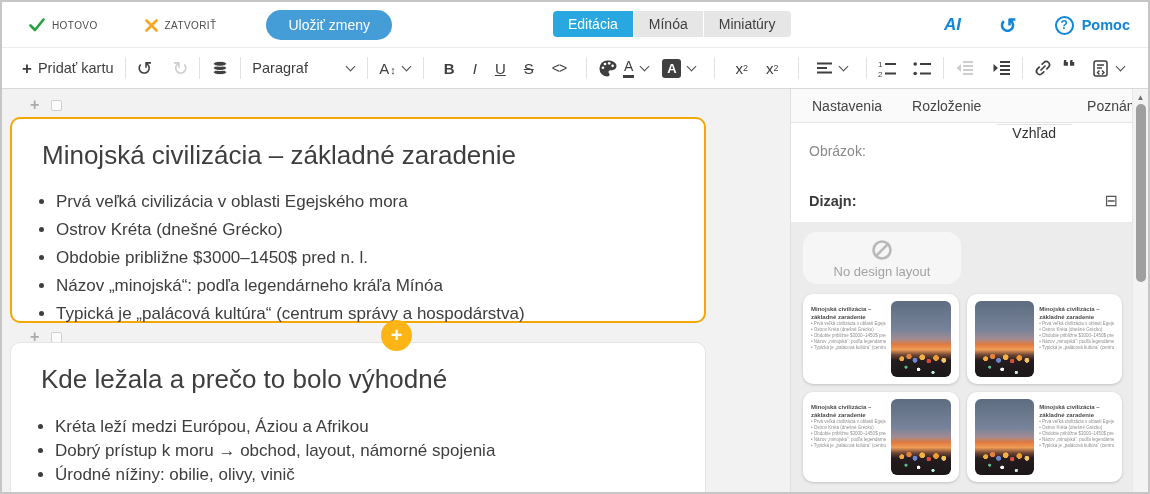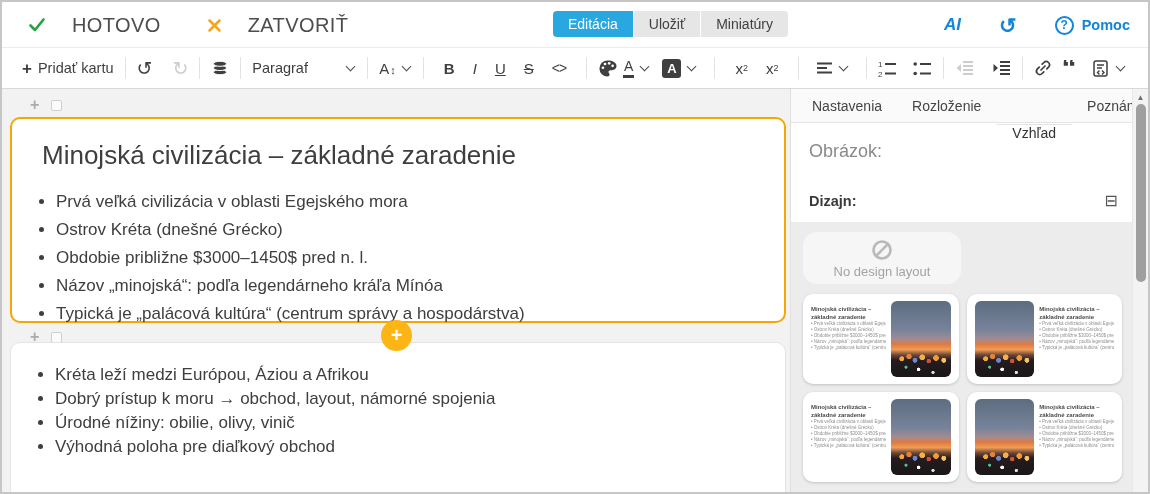--- a/index.html
+++ b/index.html
@@ -4,21 +4,21 @@
 <style>
   * { box-sizing: border-box; }
   body { margin:0; background:#fff; font-family:"Liberation Sans", sans-serif; }
   button { background:none; border:0; padding:0; font:inherit; color:inherit; cursor:pointer; }
 
   .frame { position:relative; width:1150px; height:494px; border:2px solid #c6c6c6; background:#fff; overflow:hidden; }
 
   
   .topbar { position:absolute; top:0; left:0; right:0; height:46px; background:#fff; border-bottom:1px solid #ececec; }
   .tb-left { position:absolute; left:26px; top:0; height:46px; display:flex; align-items:center; }
-  .ghost-btn { display:flex; align-items:center; gap:26px; font-size:20px; color:#4d4d4d; letter-spacing:.4px; }
+  .ghost-btn { display:flex; align-items:center; gap:6px; font-size:10px; color:#4d4d4d; letter-spacing:.4px; }
   .ghost-btn + .ghost-btn { margin-left:46px; }
   .save-btn { margin-left:50px; background:#459dd7; color:#fff; font-size:14px; padding:7px 22px; border-radius:16px; }
   .view-tabs { position:absolute; left:551px; top:9px; display:flex; border-radius:4px; overflow:hidden; }
   .vtab { background:#e6e6e6; color:#3f3f3f; font-size:14px; padding:5px 15px; border-right:1px solid #fff; }
   .vtab:last-child { border-right:0; }
   .vtab.active { background:#29a7e1; color:#fff;text-align:center; }
   .tb-right { position:absolute; right:18px; top:0; height:46px; display:flex; align-items:center; gap:38px; color:#1386d8; }
   .ai-btn { font-weight:bold; font-size:17px; color:#1386d8;font-style:italic; }
   .hist-btn { font-size:21px; font-weight:bold; color:#1386d8; line-height:1; }
   .help-btn { display:flex; align-items:center; gap:8px; color:#1386d8; font-weight:bold; font-size:14.5px; }
@@ -48,37 +48,37 @@
   .dd-ic { margin:0 6px; }
   sup { font-size:9px; } sub { font-size:9px; }
   .quote { font-size:30px; line-height:14px; height:16px; overflow:hidden; font-weight:bold; margin:0 9px; }
   .tsvg { display:block; }
 
   
   .editor { position:absolute; top:87px; left:0; width:788px; bottom:0; background:#f2f2f2; overflow:hidden; }
   .card-controls { position:absolute; left:28px; display:flex; align-items:center; gap:12px; height:14px; }
   .mini-plus { color:#ababab; font-size:16px; font-weight:bold; line-height:1; }
   .mini-check { width:11px; height:11px; border:1.5px solid #cfcfcf; border-radius:2px; background:#fbfbfb; display:inline-block; }
-  .card { position:absolute; left:8px; width:776px; background:#fff; border-radius:10px; }
+  .card { position:absolute; left:8px; width:696px; background:#fff; border-radius:10px; }
   .card.selected { border:2px solid #f3a702; }
   .card.plain { border:1px solid #e4e4e4; }
   .card-title { margin:21px 0 0 30px; font-size:26px; font-weight:400; color:#3e3e3e; }
   .card-list { margin:17px 0 0; padding-left:44px; color:#3e3e3e; }
   .card-list li { font-size:17px; line-height:28px; }
   .card.plain .card-list { margin-top:20px; }
   .card.plain .card-list li { line-height:24px; }
   .add-inline { position:absolute; left:379px; top:231px; width:31px; height:31px; border-radius:50%; background:#fcb515; color:#fff; font-size:20px; font-weight:bold; line-height:29px; text-align:center; z-index:5; }
 
   
   .panel { position:absolute; top:87px; left:788px; right:0; bottom:0; background:#fff; border-left:1px solid #e0e0e0; }
   .panel-tabs { height:34px; background:#fafafa; border-bottom:1px solid #e4e4e4; display:flex; align-items:stretch; padding-left:6px; }
   .ptab { font-size:14px; color:#454545; padding:0 15px; }
   .ptab.active { background:#14b8a6; border:1px solid #e4e4e4; border-bottom:1px solid #fff; border-radius:7px 7px 0 0; font-weight:normal; margin-bottom:-1px; color:#333;margin-top:35px; }
   .row-image { height:56px; display:flex; align-items:center; padding-left:18px; }
-  .lbl { font-size:18px; color:#8a8a8a; }
+  .lbl { font-size:14px; color:#8a8a8a; }
   .red-box { margin-left:auto; margin-right:22px; border:5px solid #e80d0d; padding:3px 4px; }
   .select-img-btn { width:176px; height:29px; background:#3e96d3; color:#fff; font-size:14px; border-radius:15px; }
   .row-design { height:43px; display:flex; align-items:center; padding:0 30px 0 18px; }
   .lbl-strong { font-size:14.5px; font-weight:bold; color:#3a3a3a; }
   .collapse { margin-left:auto; font-size:16px; color:#555; line-height:1; }
   .design-area { position:absolute; top:133px; left:0; right:16px; bottom:0; background:#ececec; padding:10px 10px 12px 12px; overflow:hidden; }
   .no-design { width:158px; height:52px; background:#f6f6f6; border-radius:14px; display:flex; flex-direction:column; align-items:center; justify-content:center; gap:2px; color:#a3a3a3; font-size:13px; }
   .thumb-grid { margin-top:10px; display:grid; grid-template-columns:1fr 1fr; gap:8px; }
   .thumb { height:90px; background:#fff; border-radius:10px; box-shadow:0 1px 3px rgba(0,0,0,.18); padding:7px 8px; display:flex; gap:5px; overflow:hidden; text-align:left; }
   .thumb.img-left { flex-direction:row-reverse; }
@@ -118,25 +118,26 @@
             <path d="M2.5 8.5 l4.5 4.5 L15.5 2.5" fill="none" stroke="#27a23f" stroke-width="2.6" stroke-linecap="round" stroke-linejoin="round"></path>
           </svg>
         <span>HOTOVO</span>
       </button>
       <button class="ghost-btn">
         <svg class="tsvg" width="15" height="15" viewBox="0 0 15 15">
             <path d="M2.5 2.5 L12.5 12.5 M12.5 2.5 L2.5 12.5" stroke="#f6a521" stroke-width="2.6" stroke-linecap="round"></path>
           </svg>
         <span>ZATVORIŤ</span>
       </button>
+      <button class="save-btn">Uložiť zmeny</button>
     </div>
 
     <nav class="view-tabs">
       <button class="vtab active">Editácia</button>
-      <button class="vtab">Uložiť</button>
+      <button class="vtab">Mínóa</button>
       <button class="vtab">Miniatúry</button>
     </nav>
 
     <div class="tb-right">
       <button class="ai-btn">AI</button>
       <button class="hist-btn"><span>↺</span></button>
       <button class="help-btn">
         <span class="help-circle">?</span>
         <span>Pomoc</span>
       </button>
@@ -289,20 +290,21 @@
     </article>
 
     <button class="add-inline">+</button>
 
     <div class="card-controls" style="top:241px">
       <button class="mini-plus">+</button>
       <span class="mini-check"></span>
     </div>
 
     <article class="card plain" style="top:253px; height:320px">
+      <h1 class="card-title">Kde ležala a prečo to bolo výhodné</h1>
       <ul class="card-list">
         <li>Kréta leží medzi Európou, Áziou a Afrikou</li>
         <li>Dobrý prístup k moru → obchod, layout, námorné spojenia</li>
         <li>Úrodné nížiny: obilie, olivy, vinič</li>
         <li>Výhodná poloha pre diaľkový obchod</li>
       </ul>
     </article>
   </main>
 
   <aside class="panel">

